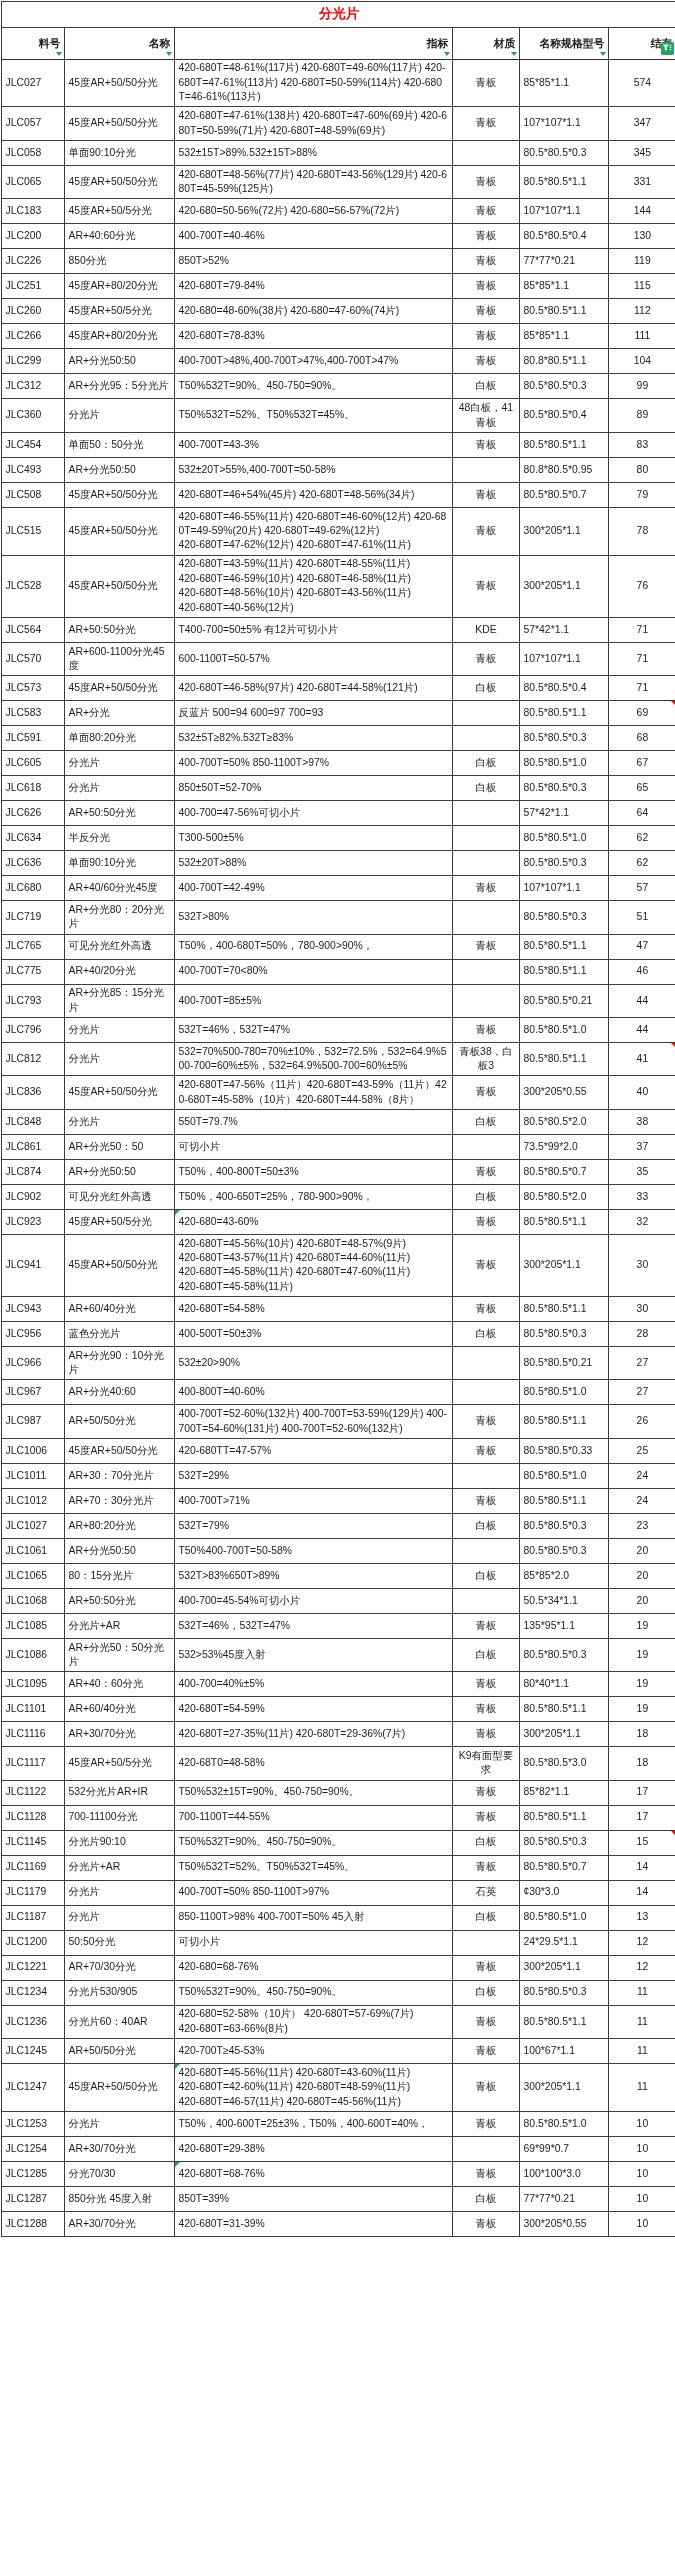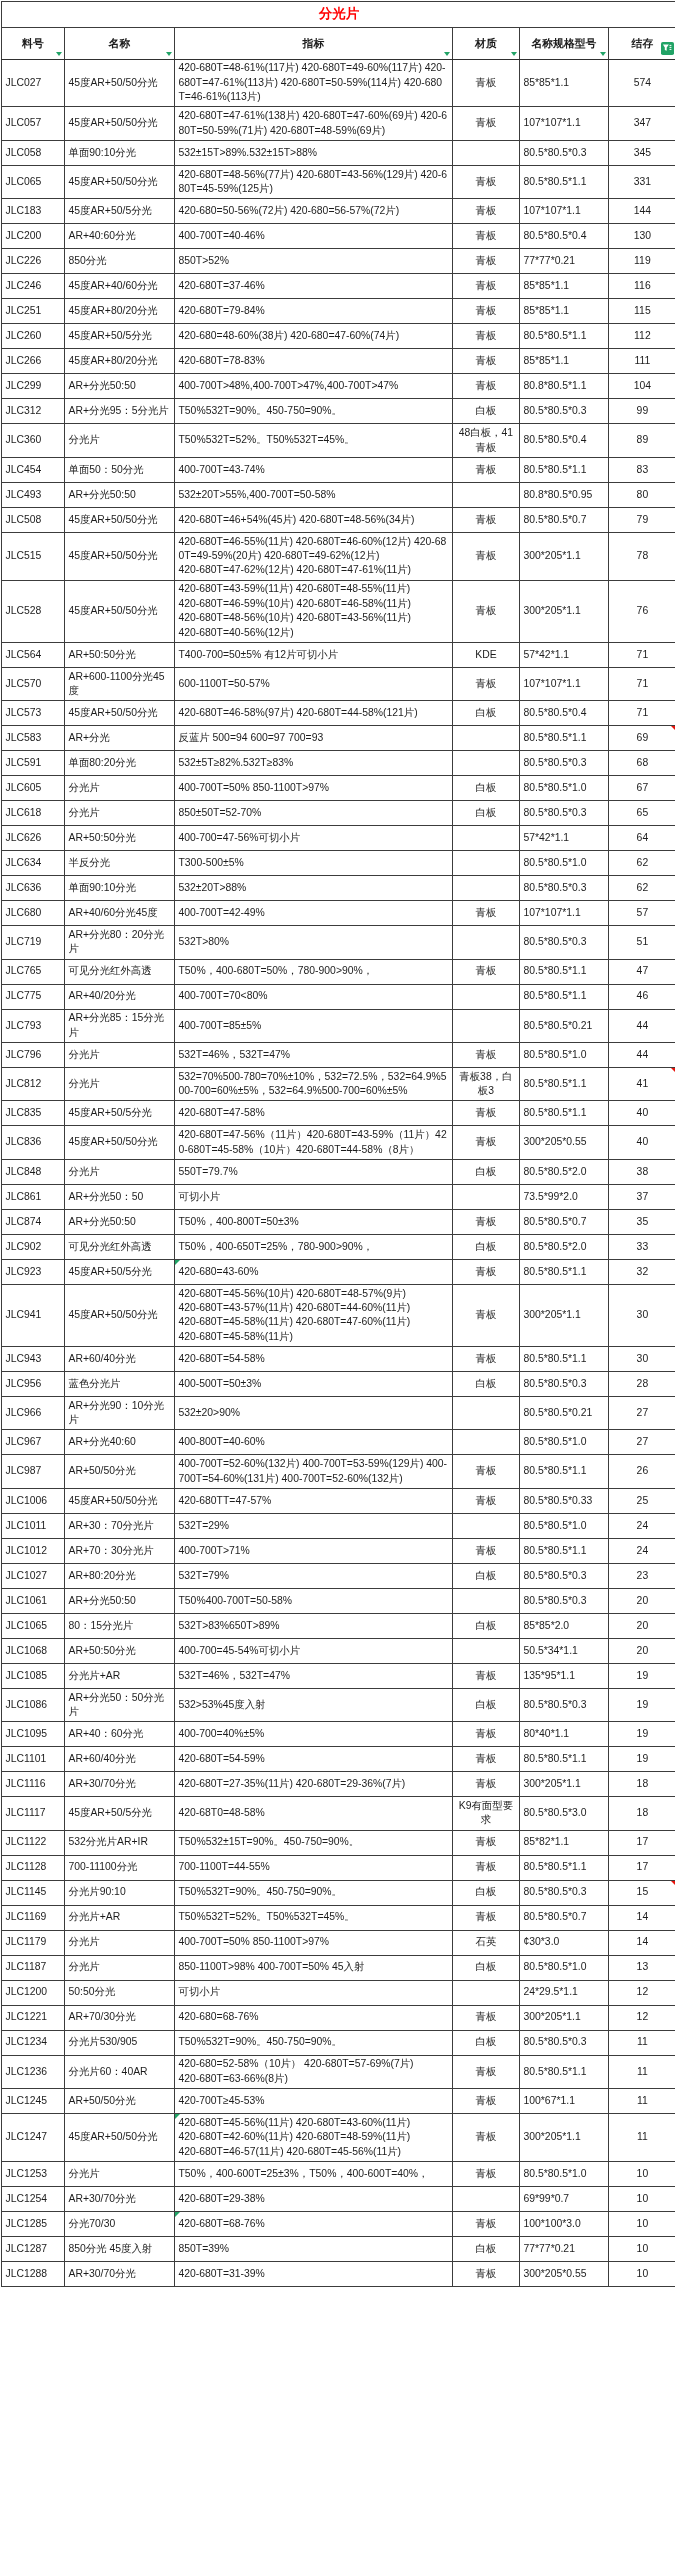--- a/index.html
+++ b/index.html
@@ -1,21 +1,21 @@
 <!DOCTYPE html>
 <html style="font-size:14.4px"><head>
 <meta charset="utf-8">
 <style>
   html,body{margin:0;padding:0;background:#fff;}
   body{width:676px;font-family:"Liberation Sans","DejaVu Sans",sans-serif;color:#1c1c1c;}
   table{border-collapse:collapse;table-layout:fixed;width:674px;margin:0.9px;border:1.8px solid #2f2f2f;}
   td,th{border:0.9px solid #3c3c3c;padding:1.8px 3.6px;font-size:10.4px;line-height:14.4px;vertical-align:middle;overflow:hidden;word-break:break-all;background:#fff;}
   tr{height:25px;}
   .title-row td{border:0.9px solid #3c3c3c;height:21.6px;text-align:center;font-size:13.5px;font-weight:bold;padding:1.8px;}
-  .header-row th{height:27px;text-align:center;font-weight:600;font-size:10.8px;position:relative;border-bottom:1.8px solid #2f2f2f;}
+  .header-row th{height:27px;text-align:right;font-weight:600;font-size:10.8px;position:relative;border-bottom:1.8px solid #2f2f2f;}
   .col-part{text-align:left;}
   .col-name{text-align:left;padding-right:0.9px;}
   .col-spec{text-align:left;white-space:pre-wrap;position:relative;}
   .col-material{text-align:center;}
   .col-model{text-align:left;}
   .col-stock{text-align:center;position:relative;}
   .hdr-filter{position:absolute;right:1.8px;bottom:2.7px;width:0;height:0;border-left:3.6px solid transparent;border-right:3.6px solid transparent;border-top:4.5px solid #21a366;cursor:pointer;}
   .funnel-btn{position:absolute;right:1.8px;bottom:3.6px;width:13.5px;height:13.5px;background:#21a366;border-radius:1.8px;display:flex;align-items:center;justify-content:center;cursor:pointer;}
   .funnel-btn svg{display:block;}
   .red-corner{position:absolute;top:0;right:0;width:0;height:0;border-top:5.4px solid #e8140c;border-left:5.4px solid transparent;}
@@ -122,28 +122,20 @@
       </tr>
       <tr>
         <td class="col-part">JLC226</td>
         <td class="col-name">850分光</td>
         <td class="col-spec">850T&gt;52%</td>
         <td class="col-material">青板</td>
         <td class="col-model">77*77*0.21</td>
         <td class="col-stock">119</td>
       </tr>
       <tr>
-        <td class="col-part">JLC246</td>
-        <td class="col-name">45度AR+40/60分光</td>
-        <td class="col-spec">420-680T=37-46%</td>
-        <td class="col-material">青板</td>
-        <td class="col-model">85*85*1.1</td>
-        <td class="col-stock">116</td>
-      </tr>
-      <tr>
         <td class="col-part">JLC251</td>
         <td class="col-name">45度AR+80/20分光</td>
         <td class="col-spec">420-680T=79-84%</td>
         <td class="col-material">青板</td>
         <td class="col-model">85*85*1.1</td>
         <td class="col-stock">115</td>
       </tr>
       <tr>
         <td class="col-part">JLC260</td>
         <td class="col-name">45度AR+50/5分光</td>
@@ -180,21 +172,21 @@
         <td class="col-part">JLC360</td>
         <td class="col-name">分光片</td>
         <td class="col-spec">T50%532T=52%。T50%532T=45%。</td>
         <td class="col-material">48白板，41青板</td>
         <td class="col-model">80.5*80.5*0.4</td>
         <td class="col-stock">89</td>
       </tr>
       <tr>
         <td class="col-part">JLC454</td>
         <td class="col-name">单面50：50分光</td>
-        <td class="col-spec">400-700T=43-74%</td>
+        <td class="col-spec">400-700T=43-3%</td>
         <td class="col-material">青板</td>
         <td class="col-model">80.5*80.5*1.1</td>
         <td class="col-stock">83</td>
       </tr>
       <tr>
         <td class="col-part">JLC493</td>
         <td class="col-name">AR+分光50:50</td>
         <td class="col-spec">532±20T&gt;55%,400-700T=50-58%</td>
         <td class="col-material"></td>
         <td class="col-model">80.8*80.5*0.95</td>
@@ -358,28 +350,20 @@
       </tr>
       <tr>
         <td class="col-part">JLC812</td>
         <td class="col-name">分光片</td>
         <td class="col-spec">532=70%500-780=70%±10%，532=72.5%，532=64.9%500-700=60%±5%，532=64.9%500-700=60%±5%</td>
         <td class="col-material">青板38，白板3</td>
         <td class="col-model">80.5*80.5*1.1</td>
         <td class="col-stock">41<span class="red-corner"></span></td>
       </tr>
       <tr>
-        <td class="col-part">JLC835</td>
-        <td class="col-name">45度AR+50/5分光</td>
-        <td class="col-spec">420-680T=47-58%</td>
-        <td class="col-material">青板</td>
-        <td class="col-model">80.5*80.5*1.1</td>
-        <td class="col-stock">40</td>
-      </tr>
-      <tr>
         <td class="col-part">JLC836</td>
         <td class="col-name">45度AR+50/50分光</td>
         <td class="col-spec">420-680T=47-56%（11片）420-680T=43-59%（11片）420-680T=45-58%（10片）420-680T=44-58%（8片）</td>
         <td class="col-material">青板</td>
         <td class="col-model">300*205*0.55</td>
         <td class="col-stock">40</td>
       </tr>
       <tr>
         <td class="col-part">JLC848</td>
         <td class="col-name">分光片</td>

